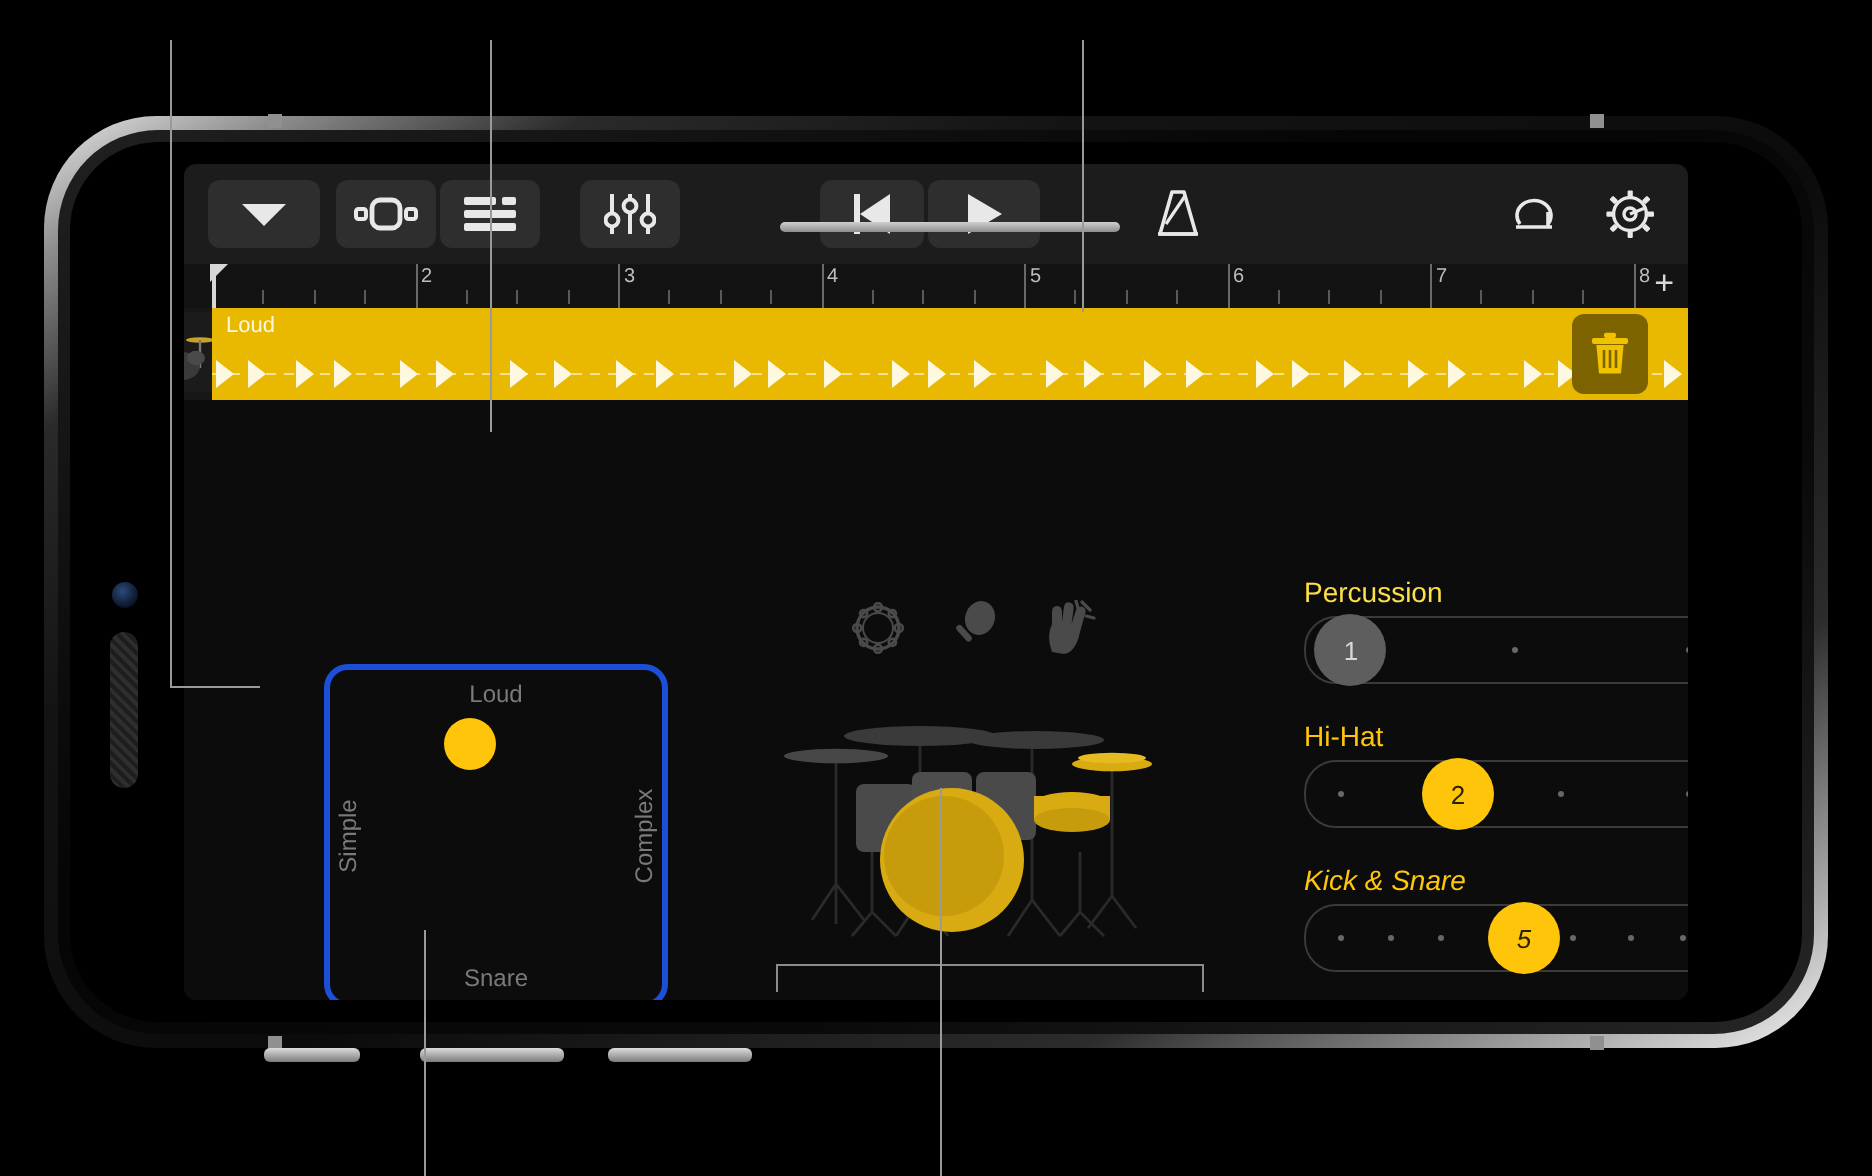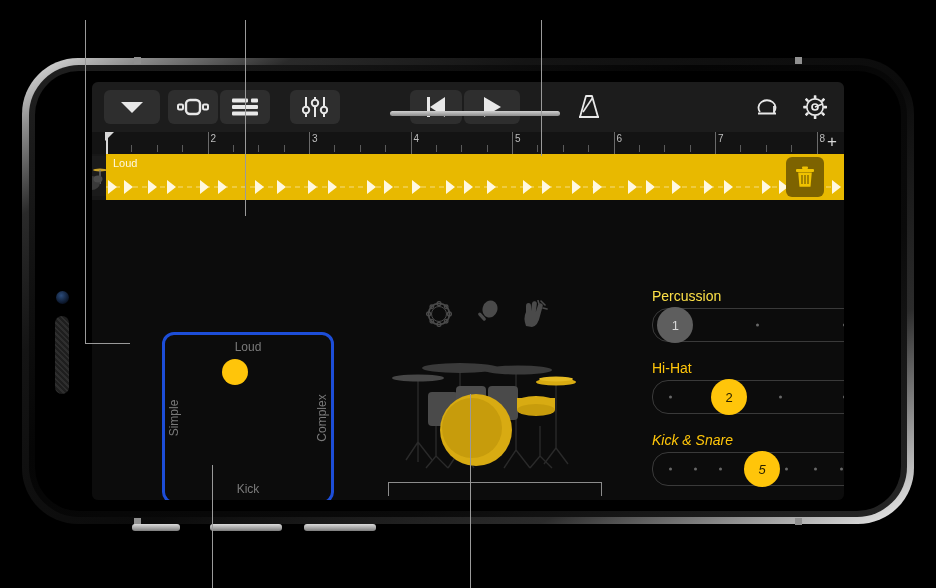--- a/index.html
+++ b/index.html
@@ -298,21 +298,21 @@
             </svg>
           </div>
         </div>
       </div>
 
       <div id="panel">
 
 
         <div id="xypad">
           <div class="xylab" id="lab-loud">Loud</div>
-          <div class="xylab" id="lab-soft">Kick</div>
+          <div class="xylab" id="lab-soft">Snare</div>
           <div class="xylab" id="lab-simple">Simple</div>
           <div class="xylab" id="lab-complex">Complex</div>
           <div id="xydot" style="left: 56.72px; top: 23.52px;"></div>
         </div>
 
         <div id="perc-icons">
           <div class="perc-ic" style="left:0;">
             <svg width="26" height="26" viewBox="0 0 26 26">
               <circle cx="13" cy="13" r="10.5" fill="none" stroke="#4a4a4a" stroke-width="1.7"></circle>
               <circle cx="13" cy="13" r="7.5" fill="none" stroke="#4a4a4a" stroke-width="1"></circle>

